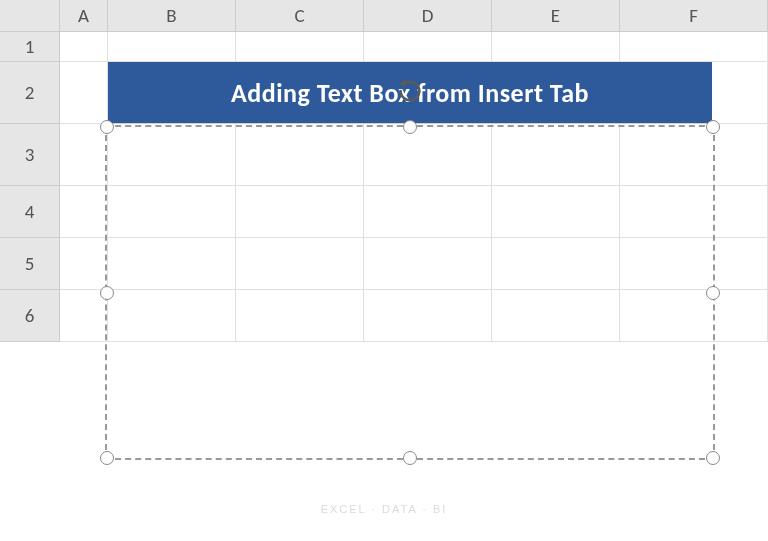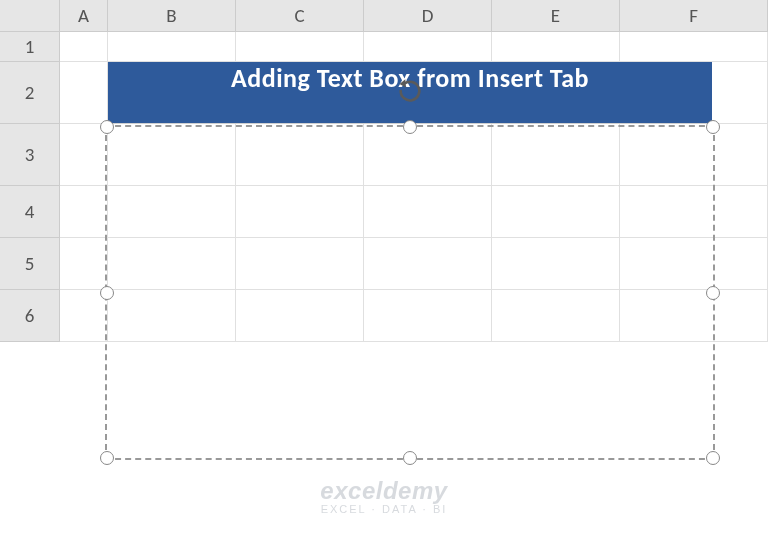--- a/index.html
+++ b/index.html
@@ -67,20 +67,21 @@
       border-right: 1px solid #e0e0e0;
       border-bottom: 1px solid #e0e0e0;
     }
     .title-cell {
       position: absolute;
       background: #2e5a9b;
       color: #fff;
       font-weight: bold;
       font-size: 26px;
       display: flex;
+      align-items: center;
       justify-content: center;
       border-bottom: 1px solid #d0d0d0;
       letter-spacing: 0.5px;
     }
     .textbox-shape {
       position: absolute;
       border: 2px dashed #999;
       background: transparent;
     }
     .sel-handle {
@@ -203,17 +204,16 @@
     <div class="sel-handle" style="left:100%;top:100%"></div>
     <div class="rotate-handle" style="left:50%;top:-36px">
       <svg viewBox="0 0 24 24" width="28" height="28">
         <path fill="none" stroke="#5a5a5a" stroke-width="2.2" stroke-linecap="round" d="M4 12a8 8 0 1 0 3-6.2"></path>
         <path fill="#5a5a5a" d="M8 2 L3 6 L8.5 9 Z"></path>
       </svg>
     </div>
   </div>
 
   <div class="watermark">
-    <div class="wm-main">exceldemy</div>
     <div class="wm-sub">EXCEL · DATA · BI</div>
   </div>
 
 </div>
 
 </body></html>

